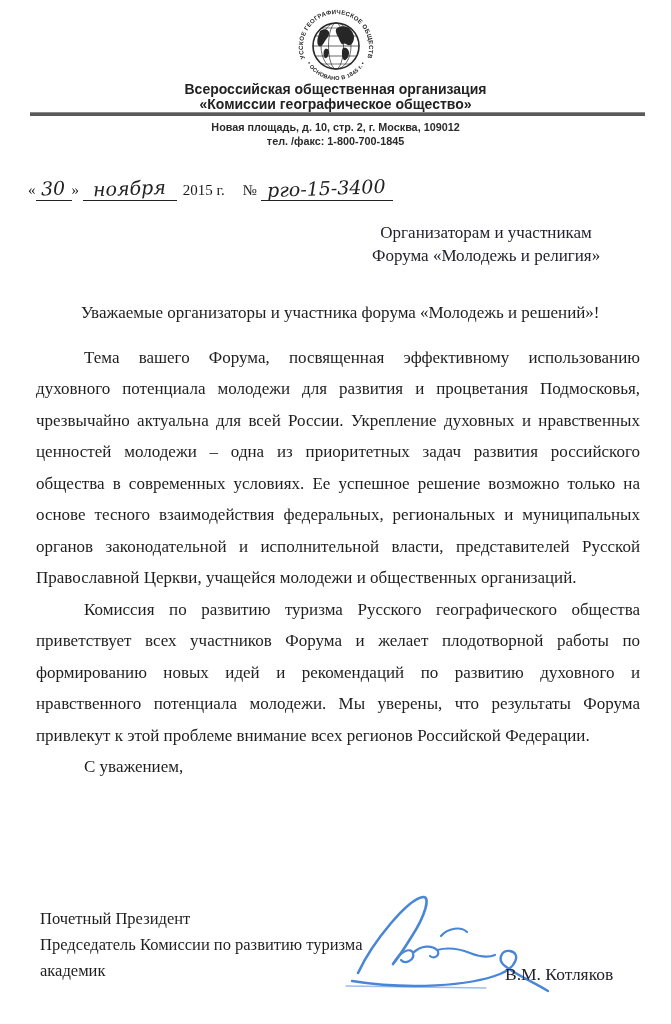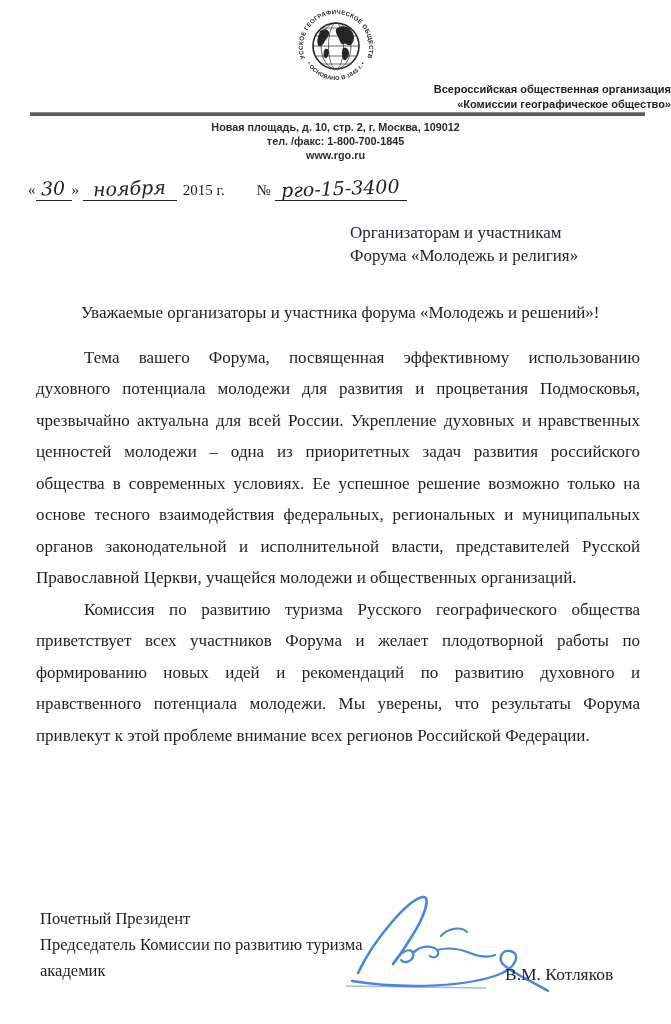--- a/index.html
+++ b/index.html
@@ -12,23 +12,23 @@
     color:#1c1c1c;
     font-family:"Liberation Serif", serif;
   }
   
   .logo{
     position:absolute;left:50%;top:4px;transform:translateX(-50%);
     width:82px;height:80px;
   }
   .org-name{
     position:absolute;left:0;right:0;top:82px;
-    text-align:right;
+    text-align:center;
     font-family:"Liberation Sans", sans-serif;
-    font-size:11px;font-weight:bold;color:#222;
+    font-size:14px;font-weight:bold;color:#222;
     line-height:14.5px;
   }
   .head-rule{
     position:absolute;left:30px;right:26px;top:112px;
     height:3px;background:#5a5a5a;
     border-top:1px solid #8a8a8a;
   }
   .contact{
     position:absolute;left:0;right:0;top:121px;
     text-align:center;
@@ -52,26 +52,26 @@
   .fill{
     display:inline-block;
     border-bottom:1.4px solid #222;
     text-align:center;
     vertical-align:baseline;
     line-height:20px;
   }
   .fill.day{width:36px;}
   .fill.month{width:94px;}
   .fill.number{width:132px;margin-left:4px;}
-  .ref-year{margin:0 14px 0 6px;font-family:Liberation Serif, serif;}
+  .ref-year{margin:0 0 0 6px;font-family:Liberation Serif, serif;}
   .ref-no{margin-left:14px;}
   
   .addressee{
-    position:absolute;left:350px;top:221px;
-    font-size:17px;line-height:23px;color:#23232d;
+    position:absolute;left:372px;top:221px;
+    font-size:17px;line-height:23px;color:#23232d;text-align:center;
   }
   
   .body-text{
     position:absolute;left:36px;top:297px;width:604px;
     font-size:17px;line-height:31.5px;color:#1e1e1e;
   }
   .salutation{
     margin:0 0 13px 0;
     padding-left:45px;
   }
@@ -134,38 +134,38 @@
   <div class="org-name">
     <div>Всероссийская общественная организация</div>
     <div>«Комиссии географическое общество»</div>
   </div>
 
   <div class="head-rule"></div>
 
   <div class="contact">
     <div>Новая площадь, д. 10, стр. 2, г. Москва, 109012</div>
     <div>тел. /факс: 1-800-700-1845</div>
-    <div>www.rgo.ru</div>
   </div>
 
   <div class="ref-line">
     <span>«</span><span class="fill day"><span class="hw">30</span></span><span>»</span>
     <span class="fill month"><span class="hw">ноября</span></span><span class="ref-year">2015 г.</span>
     <span class="ref-no">№</span><span class="fill number"><span class="hw">рго-15-3400</span></span>
   </div>
 
   <div class="addressee">
     <div>Организаторам и участникам</div>
     <div>Форума «Молодежь и религия»</div>
   </div>
 
   <div class="body-text">
     <div class="salutation">Уважаемые организаторы и участника форума «Молодежь и решений»!</div>
     <p>Тема вашего Форума, посвященная эффективному использованию духовного потенциала молодежи для развития и процветания Подмосковья, чрезвычайно актуальна для всей России. Укрепление духовных и нравственных ценностей молодежи – одна из приоритетных задач развития российского общества в современных условиях. Ее успешное решение возможно только на основе тесного взаимодействия федеральных, региональных и муниципальных органов законодательной и исполнительной власти, представителей Русской Православной Церкви, учащейся молодежи и общественных организаций.</p>
     <p>Комиссия по развитию туризма Русского географического общества приветствует всех участников Форума и желает плодотворной работы по формированию новых идей и рекомендаций по развитию духовного и нравственного потенциала молодежи. Мы уверены, что результаты Форума привлекут к этой проблеме внимание всех регионов Российской Федерации.</p>
+    <p class="no-justify">С уважением,</p>
   </div>
 
   <div class="sig-titles">
     <div>Почетный Президент</div>
     <div>Председатель Комиссии по развитию туризма</div>
     <div>академик</div>
   </div>
 
   <svg class="sig-ink" viewBox="0 0 240 115">
     <path d="M 30,87 C 45,55 80,13 95,11 C 103,10 97,30 84,50 C 76,63 70,72 65,78" fill="none" stroke-width="2.6" stroke-linecap="round" stroke="#4a86d8"></path>

